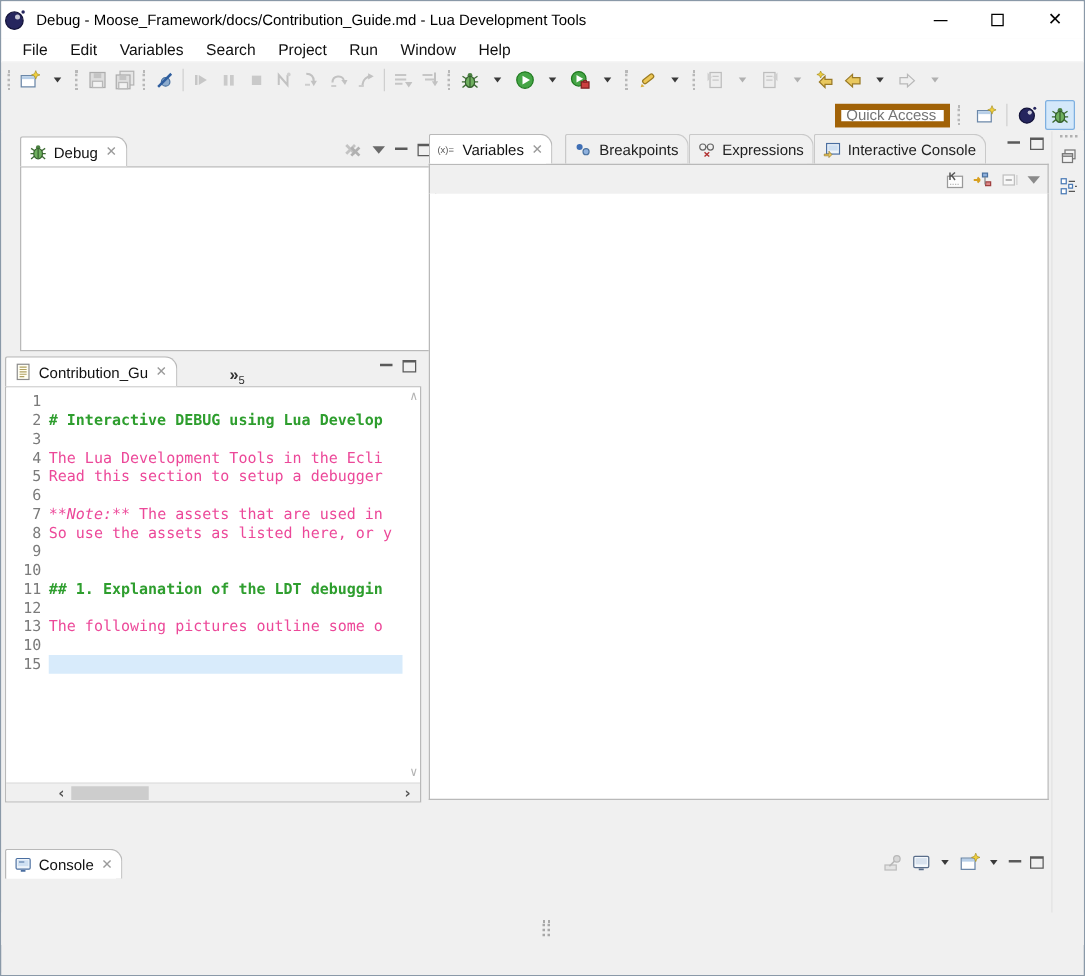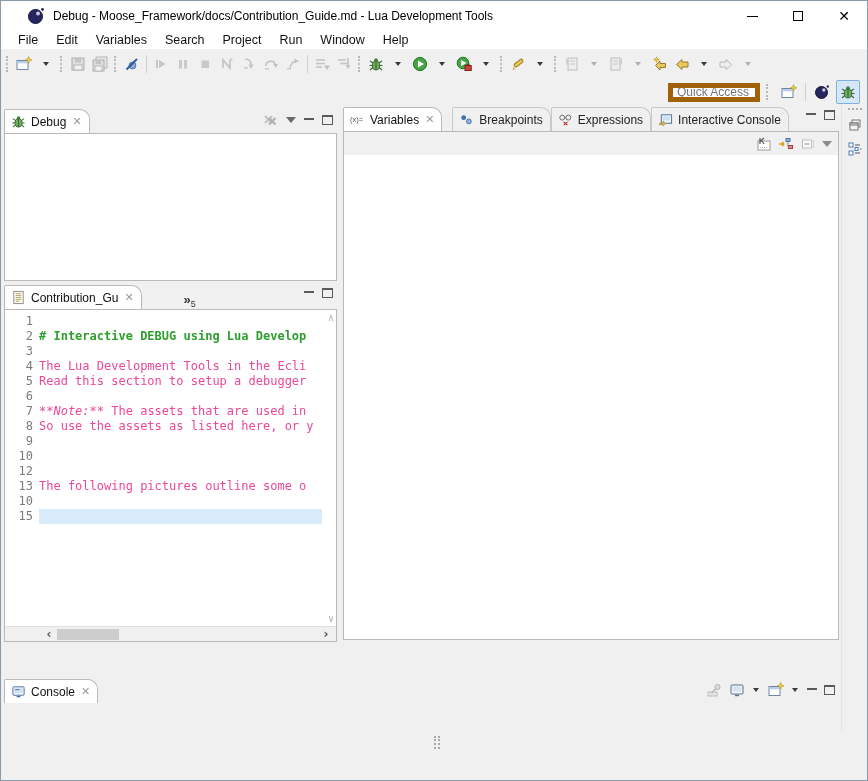--- a/index.html
+++ b/index.html
@@ -1,21 +1,21 @@
 <!DOCTYPE html>
 <html><head>
 <meta charset="utf-8">
 <style>
   * { box-sizing: border-box; margin: 0; padding: 0; }
   html,body { width:868px; height:781px; }
   body { font-family:"Liberation Sans", sans-serif; font-size:12px; color:#1a1a1a; background:#f0f0f0; }
   .window { position:relative; width:868px; height:781px; background:#f0f0f0; border:1px solid #8a99a8; overflow:hidden; }
 
   
-  .titlebar { height:30px; background:#fff; display:flex; align-items:center; padding-left:26px; }
+  .titlebar { height:30px; background:#fff; display:flex; align-items:center; padding-left:2px; }
   .titlebar .appicon { width:18px; height:18px; margin-right:8px; }
   .titlebar .title { font-size:12px; color:#000; flex:1; white-space:nowrap; overflow:hidden; }
   .wctrls { display:flex; height:30px; }
   .wctrl { width:46px; height:30px; display:flex; align-items:center; justify-content:center; color:#000; }
   .wmin-g { width:11px; height:1px; background:#000; }
   .wmax-g { width:10px; height:10px; border:1px solid #000; }
   .wclose-g { font-size:14px; line-height:1; font-family:"DejaVu Sans", sans-serif; }
 
   
   .menubar { height:19px; background:#fff; display:flex; align-items:center; padding-left:8px; border-bottom:1px solid #f2f2f2; }
@@ -346,21 +346,21 @@
           </g>
           <circle cx="8" cy="4.2" r="1.9" fill="#4a8040"></circle>
           <ellipse cx="8" cy="9.5" rx="3.7" ry="4.4" fill="#6fb05f" stroke="#35602e"></ellipse>
           <line x1="8" y1="5.5" x2="8" y2="13.5" stroke="#35602e"></line>
         </svg>
     </span>
   </div>
 
   <div class="workspace">
 
-    <div class="panel" style="left:3px; top:3px; width:333px; height:173px;">
+    <div class="panel" style="left:15px; top:3px; width:333px; height:173px;">
       <div class="panel-header">
         <div class="tab">
           <span class="ticon">
             <svg viewBox="0 0 16 16">
                 <g stroke="#3d6b33" stroke-width="1.1">
                   <line x1="2" y1="5" x2="5" y2="7"></line>
                   <line x1="1.5" y1="9.5" x2="4.6" y2="9.5"></line>
                   <line x1="2" y1="14" x2="5" y2="11.5"></line>
                   <line x1="14" y1="5" x2="11" y2="7"></line>
                   <line x1="14.5" y1="9.5" x2="11.4" y2="9.5"></line>
@@ -424,20 +424,21 @@
               <div class="eline"><span class="gut">1</span><span class="txt"></span></div>
               <div class="eline h"><span class="gut">2</span><span class="txt"># Interactive DEBUG using Lua Develop</span></div>
               <div class="eline"><span class="gut">3</span><span class="txt"></span></div>
               <div class="eline"><span class="gut">4</span><span class="txt">The Lua Development Tools in the Ecli</span></div>
               <div class="eline"><span class="gut">5</span><span class="txt">Read this section to setup a debugger</span></div>
               <div class="eline"><span class="gut">6</span><span class="txt"></span></div>
               <div class="eline"><span class="gut">7</span><span class="txt"><span class="it">**Note:**</span><span> The assets that are used in</span></span></div>
               <div class="eline"><span class="gut">8</span><span class="txt">So use the assets as listed here, or y</span></div>
               <div class="eline"><span class="gut">9</span><span class="txt"></span></div>
               <div class="eline"><span class="gut">10</span><span class="txt"></span></div>
+              <div class="eline h"><span class="gut">11</span><span class="txt">## 1. Explanation of the LDT debuggin</span></div>
               <div class="eline"><span class="gut">12</span><span class="txt"></span></div>
               <div class="eline"><span class="gut">13</span><span class="txt">The following pictures outline some o</span></div>
               <div class="eline"><span class="gut">10</span><span class="txt"></span></div>
               <div class="eline sel"><span class="gut">15</span><span class="txt"></span></div>
             </div>
           <div class="vscroll-up">∧</div>
           <div class="vscroll-dn">∨</div>
         </div>
         <div class="hscroll">
           <span class="hs-arrow" style="margin-left:36px;">‹</span>

